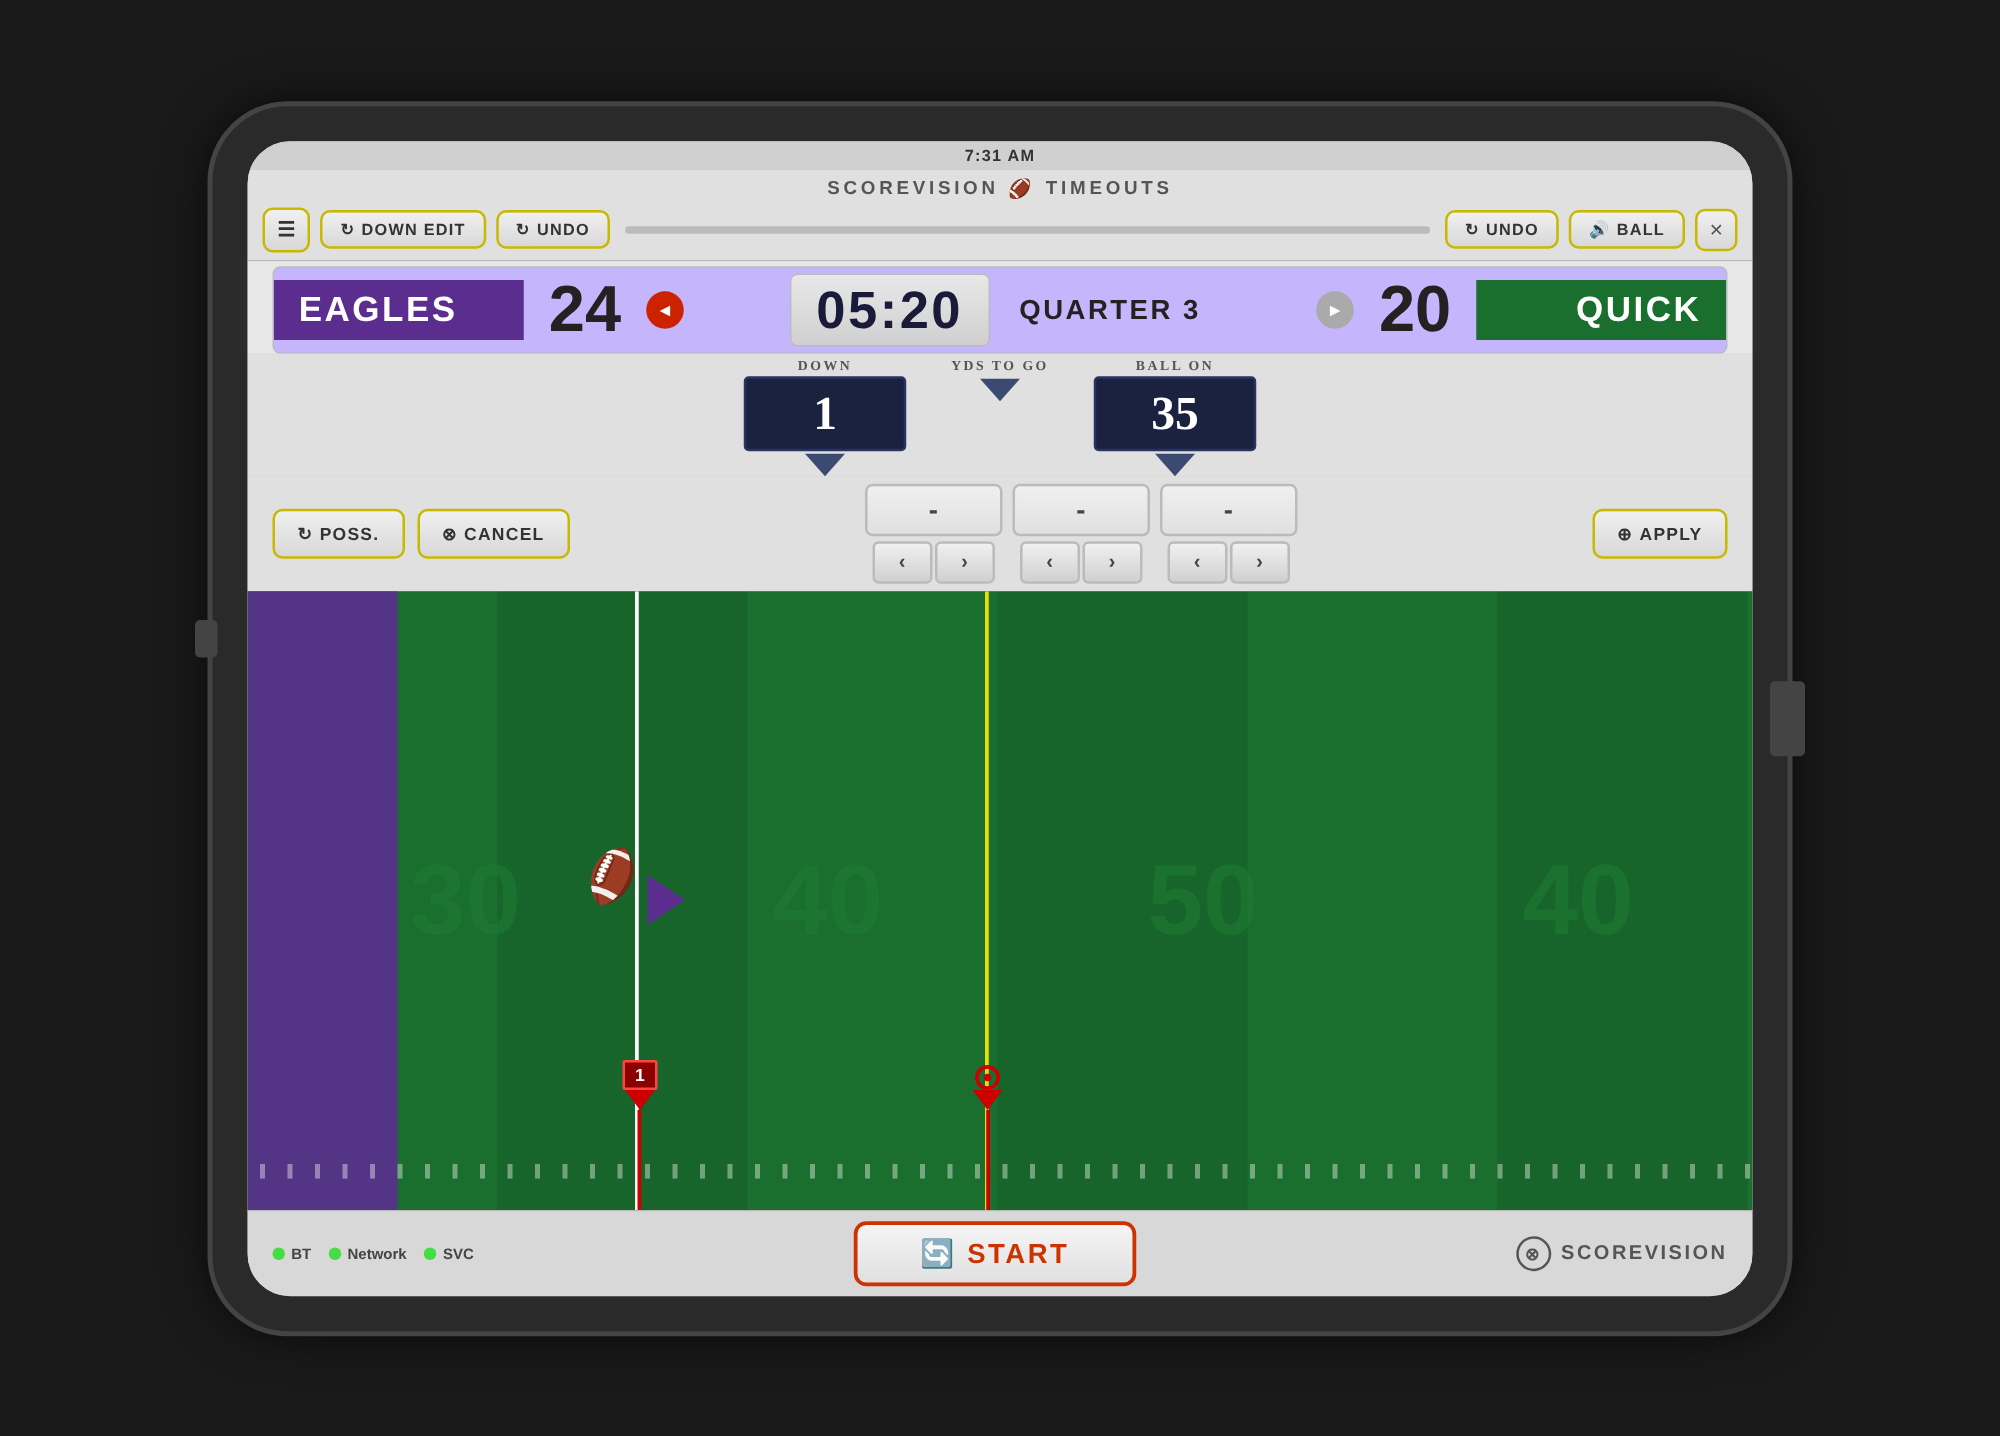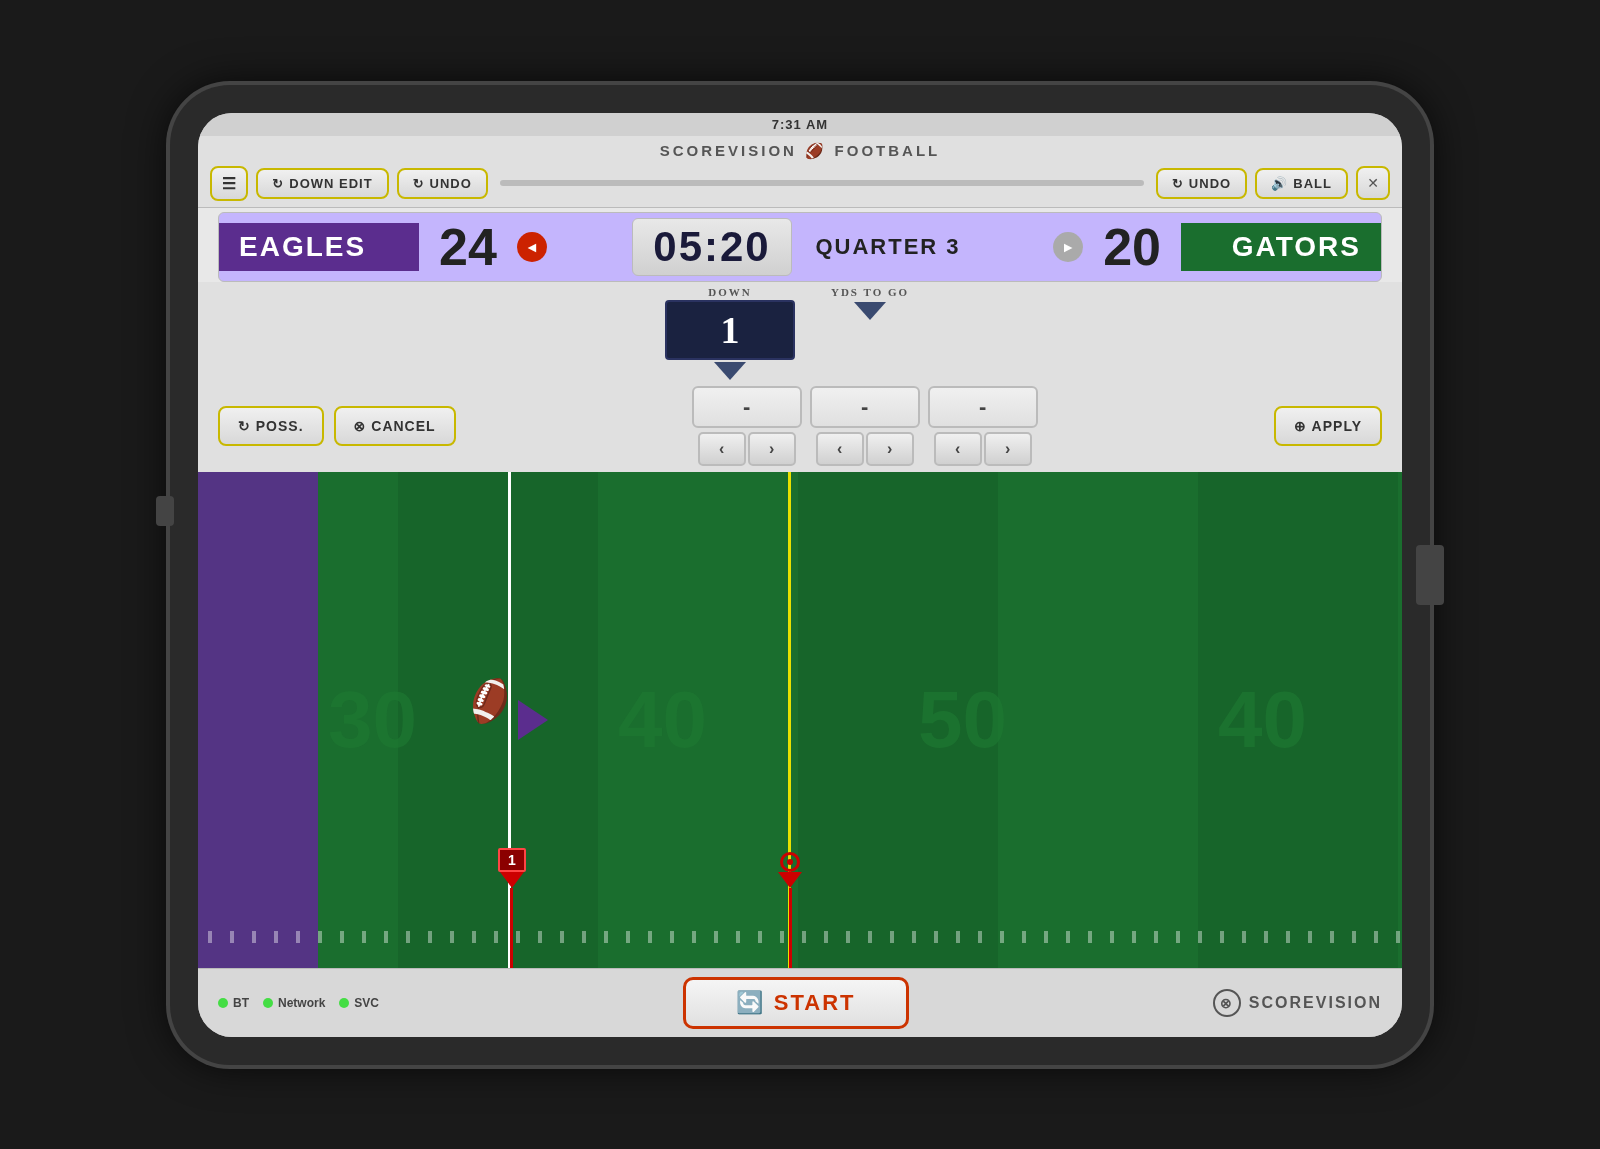--- a/index.html
+++ b/index.html
@@ -189,21 +189,20 @@
     .clock-display {
       background: linear-gradient(to bottom, #e8e8e8, #d0d0d0);
       border: 1px solid #bbb;
       border-radius: 6px;
       padding: 4px 20px;
       font-size: 42px;
       font-weight: 900;
       color: #1a1a3a;
       letter-spacing: 2px;
       min-width: 160px;
-      text-align: center;
     }
     .quarter-display {
       font-size: 22px;
       font-weight: 900;
       color: #222;
       letter-spacing: 2px;
       margin-left: 10px;
       min-width: 160px;
       text-align: center;
     }
@@ -521,21 +520,21 @@
 
     <div class="status-bar">
       <span>7:31 AM</span>
     </div>
 
     <div class="app-header">
       <div class="app-title">
         <span class="app-title-football">
           <span>SCOREVISION</span>
           <span>🏈</span>
-          <span>FOOTBALL</span>
+          <span>TIMEOUTS</span>
         </span>
       </div>
       <div class="toolbar">
         <div class="toolbar-left">
           <button class="btn-menu">☰</button>
           <button class="btn-toolbar">
             <span>↻</span>
             <span>DOWN EDIT</span>
           </button>
           <button class="btn-toolbar">
@@ -572,33 +571,38 @@
 
         <div class="clock-quarter-area">
           <div class="clock-row">
             <div class="clock-display">05:20</div>
             <div class="quarter-display">QUARTER 3</div>
           </div>
         </div>
 
         <div class="score-btn-gray">►</div>
         <div class="score-right">20</div>
-        <div class="team-right">GATORS</div>
+        <div class="team-right">QUICK</div>
       </div>
     </div>
 
     <div class="game-stats-area">
       <div class="stats-boxes">
         <div class="stat-col">
           <div class="stat-label">DOWN</div>
           <div class="stat-value-box">1</div>
           <div class="triangle-down"></div>
         </div>
         <div class="stat-col">
           <div class="stat-label">YDS TO GO</div>
+          <div class="triangle-down"></div>
+        </div>
+        <div class="stat-col">
+          <div class="stat-label">BALL ON</div>
+          <div class="stat-value-box">35</div>
           <div class="triangle-down"></div>
         </div>
       </div>
     </div>
 
     <div class="controls-row">
       <button class="btn-poss">
         <span>↻</span>
         <span>POSS.</span>
       </button>

